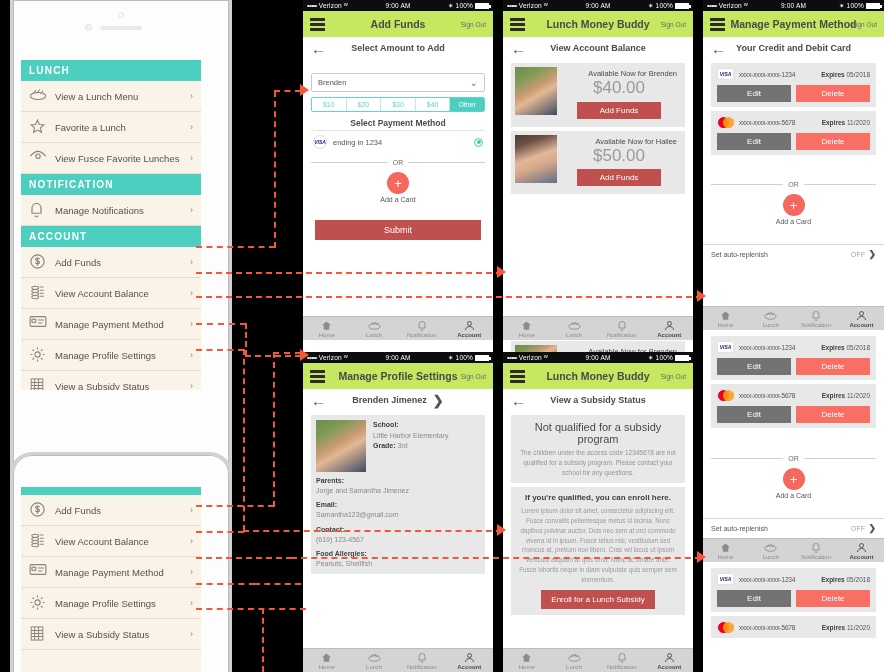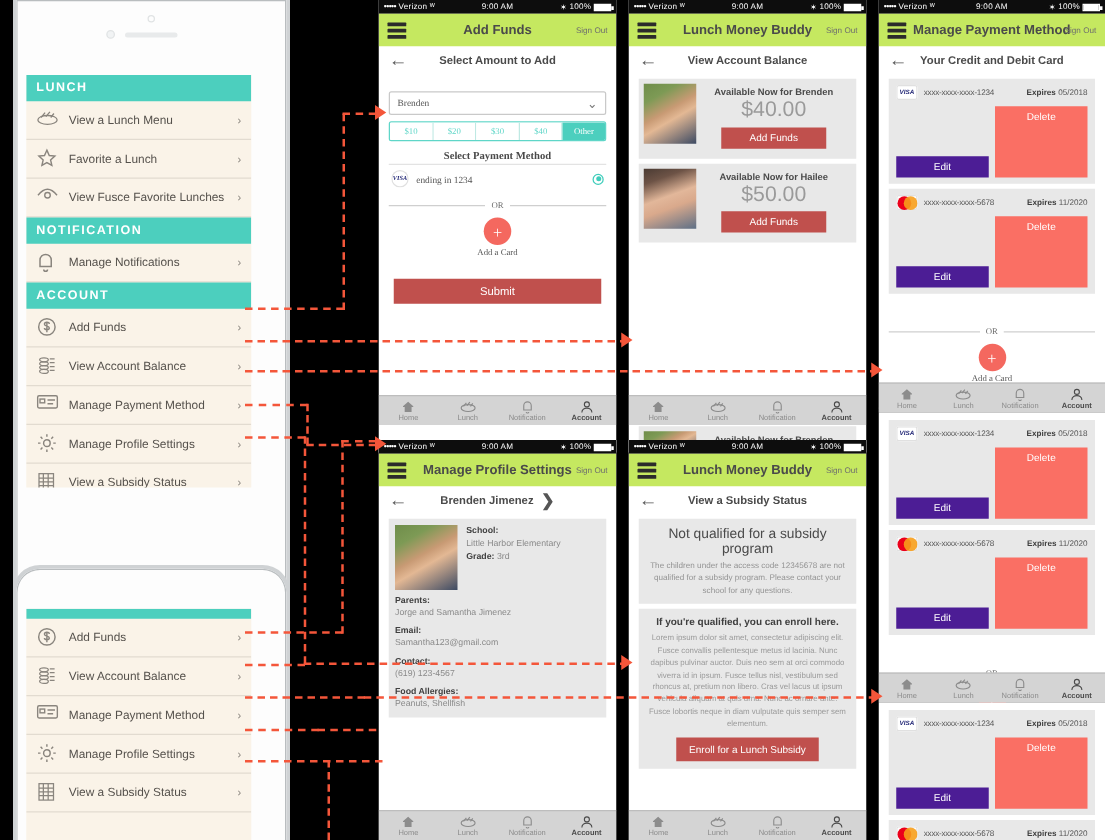--- a/index.html
+++ b/index.html
@@ -36,21 +36,21 @@
   .fwdarrow { font-size:13px; color:#555; margin-left:6px; font-weight:bold;}
 
   .tabbar { position:absolute; bottom:0; left:0; right:0; height:24px; background:#d4d4d4;
             display:flex; border-top:1px solid #bdbdbd; }
   .tab { flex:1; display:flex; flex-direction:column; align-items:center; justify-content:center;
          gap:1px; color:#8c8c8c; font-size:6px; }
   .tab.active { color:#4a4a4a; font-weight:bold; }
   .tab svg { display:block; }
 
   
-  .pad { padding:11px 8px;font-family:Liberation Serif, serif; }
+  .pad { padding:11px 8px; }
   .select { height:19px; border:1px solid #c9c9c9; border-radius:2px; display:flex;
             align-items:center; padding:0 6px; font-size:7.5px; color:#555; margin-top:3px;}
   .select .chev { margin-left:auto; font-size:10px; color:#777; }
   .amtrow { display:flex; margin-top:5px; border:1px solid #5fd6c8; border-radius:2px; overflow:hidden;}
   .amt { flex:1; text-align:center; font-size:7px; color:#5fd6c8; padding:3px 0;
          border-right:1px solid #bfe9e3; background:#fff;}
   .amt:last-child{border-right:none;}
   .amt.sel { background:#4ccfbe; color:#fff; }
   .amtdisplay { margin-top:4px; background:#e6e6e6; text-align:center; font-size:15px;
                 color:#8a8a8a; padding:3px 0; }
@@ -78,34 +78,34 @@
              font-size:13px; display:flex; align-items:center; justify-content:center;
              margin:6px auto 2px; line-height:1;}
   .addcard-lbl { text-align:center; font-size:7px; color:#555; }
   .submit { margin:6px 12px 0; background:#c0504d; color:#fff; text-align:center;
             font-size:9px; padding:5px 0; }
 
   
   .balcard { background:#e8e8e8; margin:4px 8px 0; display:flex; padding:4px; }
   .avatar { width:42px; height:48px; flex:none; overflow:hidden; }
   .balright { flex:1; text-align:center; padding:2px 4px 4px; }
-  .balname { font-size:7.5px; font-weight:bold; color:#4a4a4a; }
+  .balname { font-size:7.5px; font-weight:normal; color:#4a4a4a;text-align:right; }
   .balamt { font-size:17px; color:#9a9a9a; line-height:1.1; margin-top:1px;}
   .redbtn { background:#c0504d; color:#fff; font-size:8px; text-align:center; padding:4px 0;
             margin:4px 16px 0; }
 
   
   .pmcard { background:#e8e8e8; margin:4px 8px 0; padding:5px 6px; }
   .pmtop { display:flex; align-items:center; gap:5px; }
   .pmnum { font-size:6.5px; color:#555; letter-spacing:-.2px; }
   .pmexp { margin-left:auto; font-size:6.5px; color:#555;}
   .pmexp b { color:#3f3f3f; }
   .pmbtns { display:flex; gap:5px; margin-top:5px; }
   .pmbtns div { flex:1; text-align:center; font-size:8px; color:#fff; padding:4px 0; }
-  .btn-edit { background:#4c1d95;margin-top:40px; }
+  .btn-edit { background:#737373; }
   .btn-del { background:#fa6f64; }
   .autorow { display:flex; align-items:center; padding:4px 8px; border-top:1px solid #d8d8d8;
              font-size:7px; color:#555; }
   .autorow .off { margin-left:auto; color:#9a9a9a; font-size:6.5px; letter-spacing:.5px;}
   .autorow .chev2 { font-size:9px; color:#555; margin-left:3px; font-weight:bold;}
 
   
   .profcard { background:#e8e8e8; margin:4px 8px 0; padding:5px; }
   .proftop { display:flex; gap:7px; }
   .profphoto { width:50px; height:52px; flex:none; overflow:hidden; }

